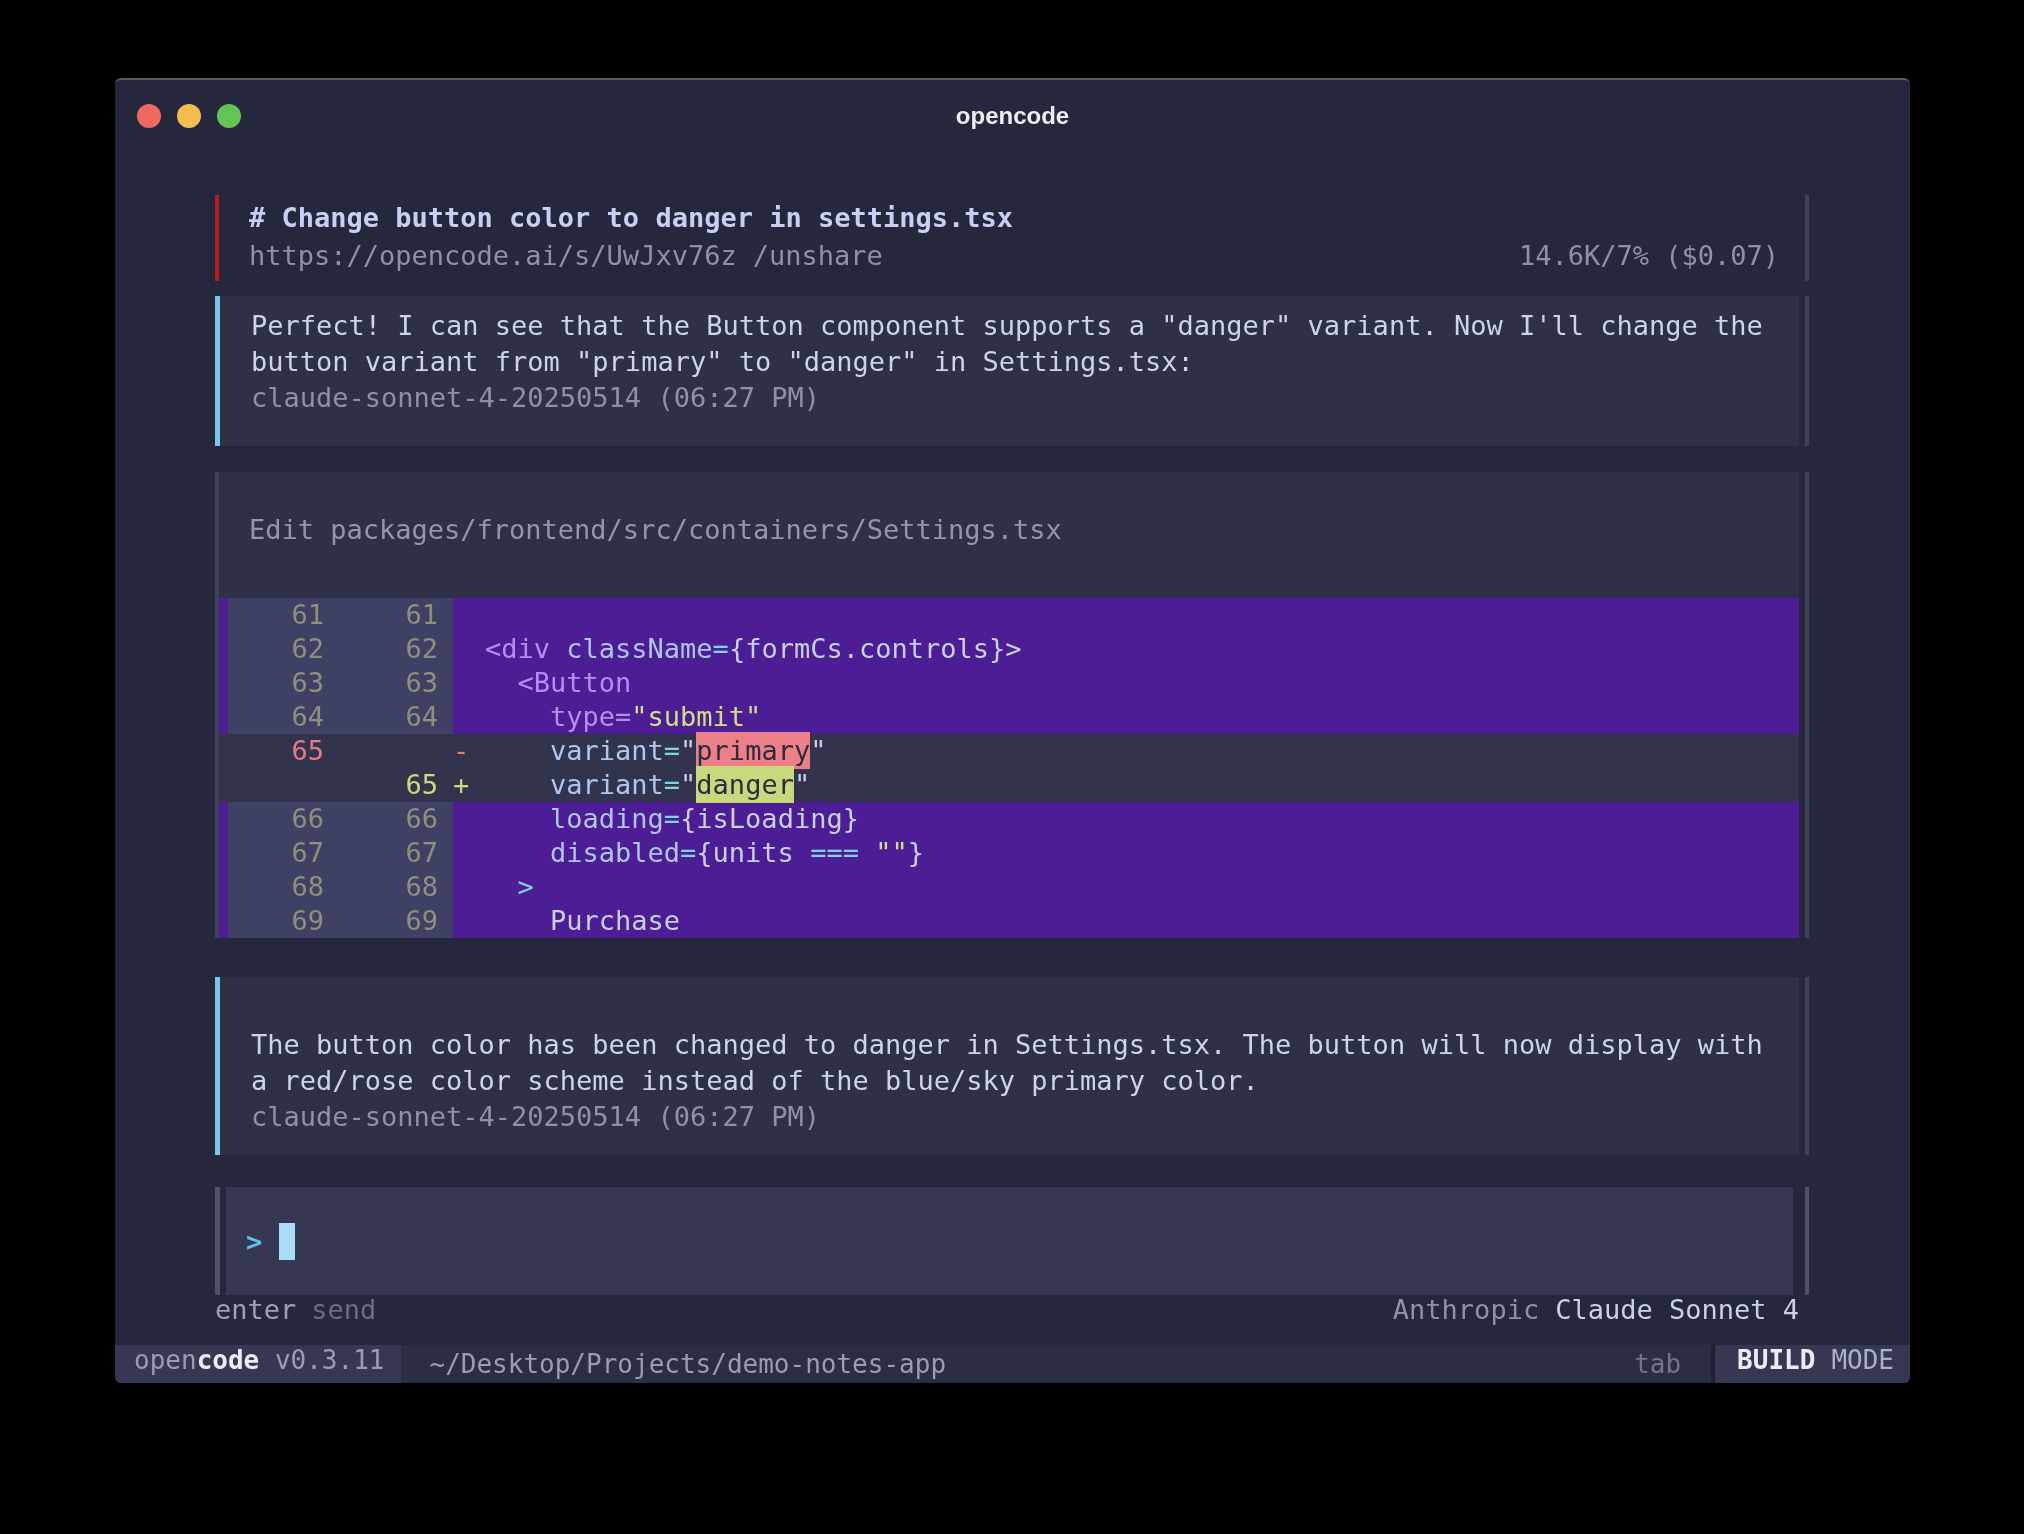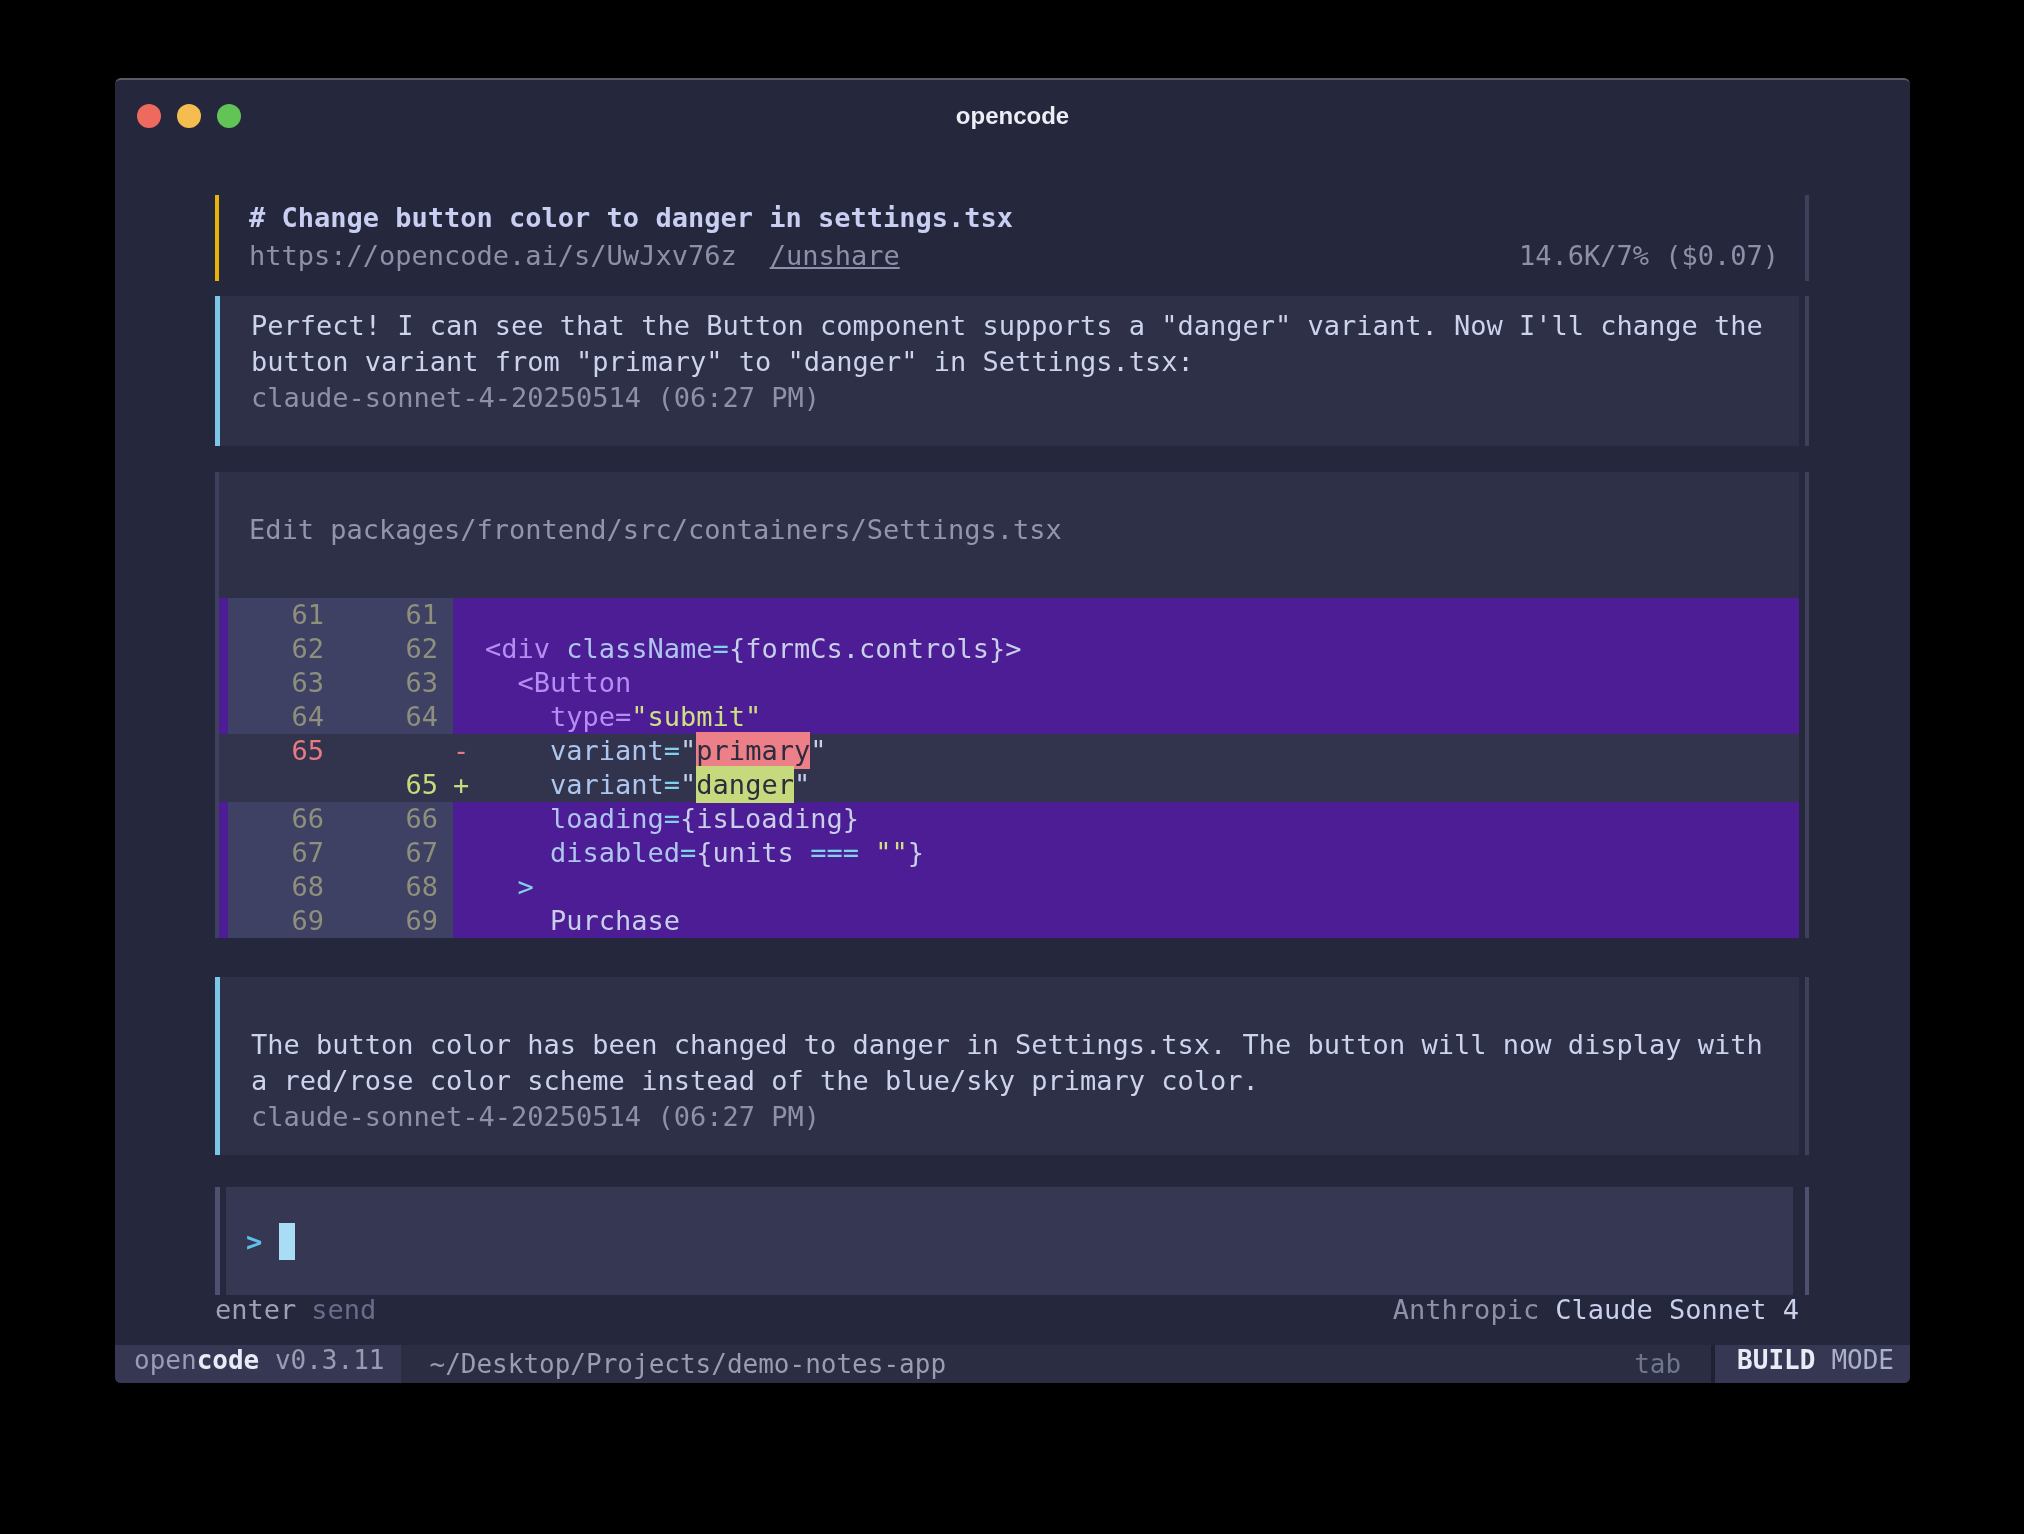--- a/index.html
+++ b/index.html
@@ -15,26 +15,26 @@
   .light-red{background:#ee6a5f;}
   .light-yellow{background:#f5bd4f;}
   .light-green{background:#62c454;}
   .win-title{position:absolute;left:0;right:0;top:22px;text-align:center;
              font-family:"Liberation Sans",sans-serif;font-weight:bold;font-size:24px;color:#edeef5;}
   
   .content{position:absolute;left:100px;top:72px;width:1584px;font-size:27px;color:#ccd3ec;}
   .rbar{position:relative;}
   .rbar::after{content:"";position:absolute;right:-10px;top:0;bottom:0;width:4px;background:#3e405c;}
   
-  .header-block{margin-top:43px;border-left:4px solid #eab308;
+  .header-block{margin-top:43px;border-left:4px solid #b91c1c;
                 padding:4px 20px 6px 30px;box-sizing:border-box;}
   .h-title{font-weight:bold;color:#c9cff2;line-height:38px;white-space:pre;}
   .h-row2{display:flex;line-height:38px;color:#8c91a9;}
   .h-url{white-space:pre;}
-  .h-unshare{margin-left:33px;white-space:pre;text-decoration:underline;}
+  .h-unshare{margin-left:16px;white-space:pre;}
   .h-tokens{margin-left:auto;white-space:pre;}
   
   .msg{border-left:5px solid #7cc7e9;background:#2e3047;box-sizing:border-box;}
   .msg-1{margin-top:15px;padding:12px 30px 30px 31px;}
   .msg-2{margin-top:39px;padding:50px 30px 20px 31px;}
   .msg-line{line-height:36px;white-space:pre;color:#ccd3ec;}
   .msg-meta{line-height:36px;white-space:pre;color:#8c91a9;}
   
   .edit-block{margin-top:26px;border-left:4px solid #3e405c;box-sizing:border-box;}
   .edit-head{background:#2e3047;padding:40px 30px 50px 30px;color:#9296ad;line-height:36px;white-space:pre;}

